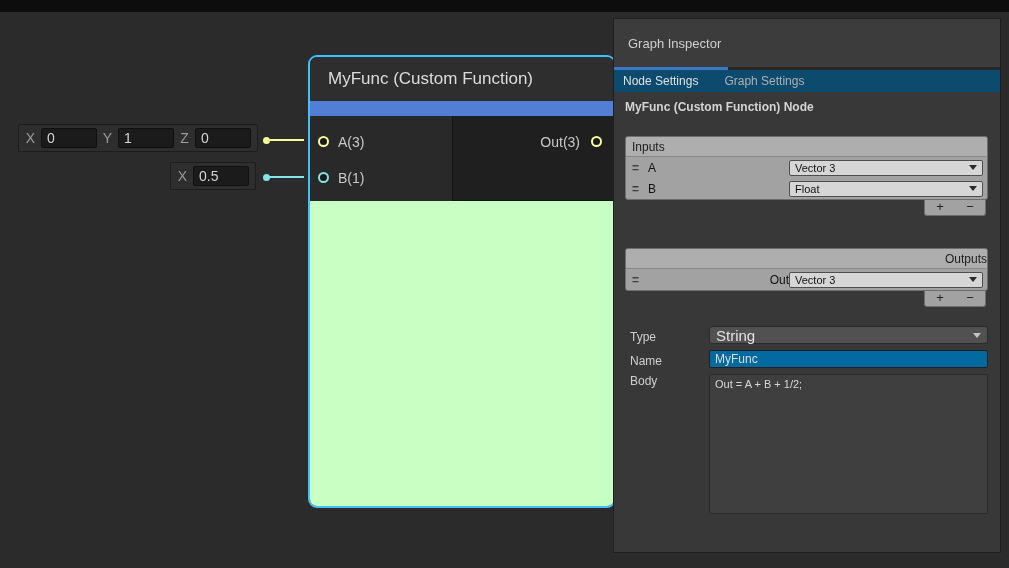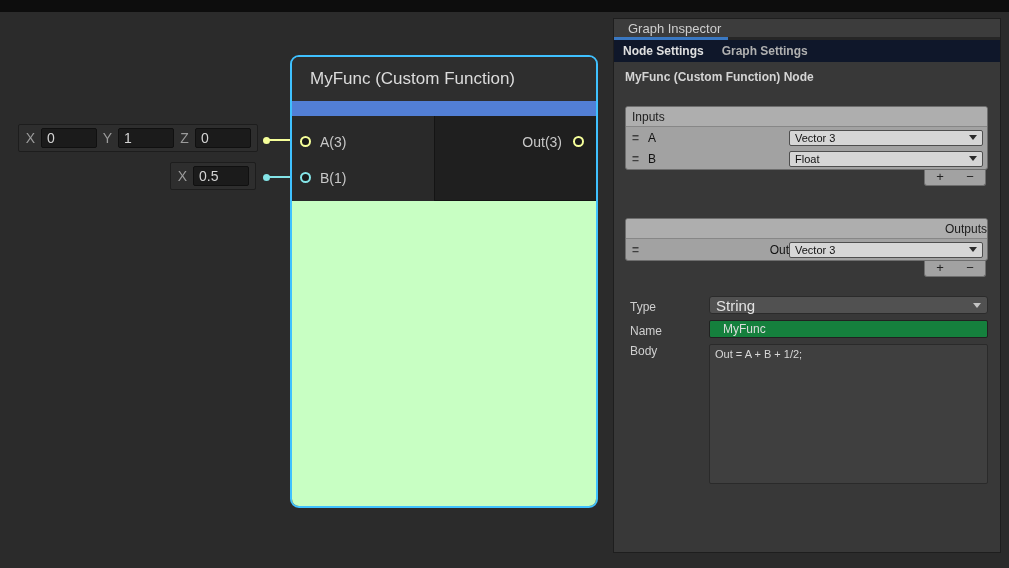--- a/index.html
+++ b/index.html
@@ -18,21 +18,21 @@
   #float-widget { left:170px; top:150px; }
 
   .dot { position:absolute; width:7px; height:7px; border-radius:50%; }
   .dot-a { left:263px; top:125px; background:#f6ff9a; }
   .dot-b { left:263px; top:162px; background:#84e4e7; }
   .edge { position:absolute; height:2px; }
   .edge-a { left:268px; top:127px; width:36px; background:#f6ff9a; }
   .edge-b { left:268px; top:164px; width:36px; background:#84e4e7; }
 
   
-  #node { position:absolute; left:290px; top:43px; width:308px; height:453px;
+  #node { position:absolute; left:308px; top:43px; width:308px; height:453px;
           border:2px solid #3fc1ff; border-radius:9px; overflow:hidden;
           display:flex; flex-direction:column; background:#2b2b2b; }
   .node-header { height:44px; background:#2e2e2e; display:flex; align-items:center;
                  padding-left:18px; font-size:17px; color:#dcdcdc; }
   .node-accent { height:15px; background:#527fd5; }
   .node-ports  { height:85px; position:relative; background:#1f1f1f; border-bottom:1px solid #141414; }
   .ports-left  { position:absolute; left:0; top:0; width:143px; height:85px; background:#292929;
                  border-right:1px solid #141414; }
   .port { position:absolute; width:11px; height:11px; border-radius:50%; background:#1a1a1a; }
   .port-v3 { border:2px solid #f6ff9a; }
@@ -42,26 +42,26 @@
   .port-out { left:281px; top:20px; }
   .port-label { position:absolute; font-size:14px; color:#c8c8c8; line-height:16px; }
   .lbl-a   { left:28px; top:18px; }
   .lbl-b   { left:28px; top:54px; }
   .lbl-out { right:34px; top:18px; }
   .node-preview { flex:1; background:#c8ffc3; }
 
   
   #inspector { position:absolute; left:613px; top:18px; width:388px; height:535px;
                background:#383838; border:1px solid #1e1e1e; }
-  .insp-header { height:18px; background:#3c3c3c; display:flex; align-items:center;
+  .insp-header { height:48px; background:#3c3c3c; display:flex; align-items:center;
                  padding-left:14px; font-size:13px; color:#cfcfcf; }
   .indicator-row { height:3px; background:#262626; }
   .tab-indicator { width:114px; height:3px; background:#3a78c2; }
-  .tabbar { height:22px; background:#0f172a; display:flex; align-items:center;
-            padding-left:9px; gap:18px; font-size:12px;font-weight:bold; }
+  .tabbar { height:22px; background:#0c4a6e; display:flex; align-items:center;
+            padding-left:9px; gap:26px; font-size:12px; }
   .tab-active   { color:#e0e0e0; }
   .tab-inactive { color:#b0b0b0; }
   .content { padding:8px 12px 0 11px; }
   .subtitle { font-size:12px; font-weight:bold; color:#d4d4d4; margin-bottom:22px; }
 
   .rl { background:#a2a2a2; border:1px solid #6e6e6e; border-radius:3px; overflow:hidden;margin-top:12px; }
   .rl-head { height:20px; line-height:20px; padding-left:6px; font-size:12px; color:#1c1c1c;
              background:#aeaeae; border-bottom:1px solid #878787; }
   .rl-row { height:21px; display:flex; align-items:center; padding:0 4px 0 6px; }
   .handle { color:#3f3f3f; font-weight:bold; font-size:12px; margin-right:9px; }
@@ -76,22 +76,22 @@
   .mt16 { margin-top:32px;text-align:right; }
 
   .prop-row { display:flex; align-items:flex-end; margin-bottom:6px; }
   .prop-row.first { margin-top:19px; }
   .prop-row.top { align-items:flex-start; }
   .prop-label { width:84px; font-size:12px; color:#cfcfcf; padding-left:5px; flex:none; }
   .dd { flex:1; height:18px; background:#515151; border:1px solid #2b2b2b; border-radius:3px;
         display:flex; align-items:center; font-size:15px; color:#e2e2e2; padding:0 6px; }
   .dd-arrow-light { width:0; height:0; border-left:4px solid transparent; border-right:4px solid transparent;
                     border-top:5px solid #c4c4c4; margin-left:auto; }
-  .text-field { flex:1; height:18px; background:#15803d; border:1px solid #212121; border-radius:2px;
-                color:#dcdcdc; font-size:12px; padding:0 13px; font-family:"Liberation Sans", sans-serif; outline:none; }
+  .text-field { flex:1; height:18px; background:#0369a1; border:1px solid #212121; border-radius:2px;
+                color:#dcdcdc; font-size:12px; padding:0 5px; font-family:"Liberation Sans", sans-serif; outline:none; }
   .body-area { flex:1; height:140px; background:#3f3f3f; border:1px solid #2a2a2a; border-radius:2px;
                color:#d8d8d8; font-size:11px; padding:3px 5px; white-space:pre-wrap; }
 </style>
 </head>
 <body>
 
 <div id="stage">
   <div id="topbar"></div>
 
   <div id="canvas">

